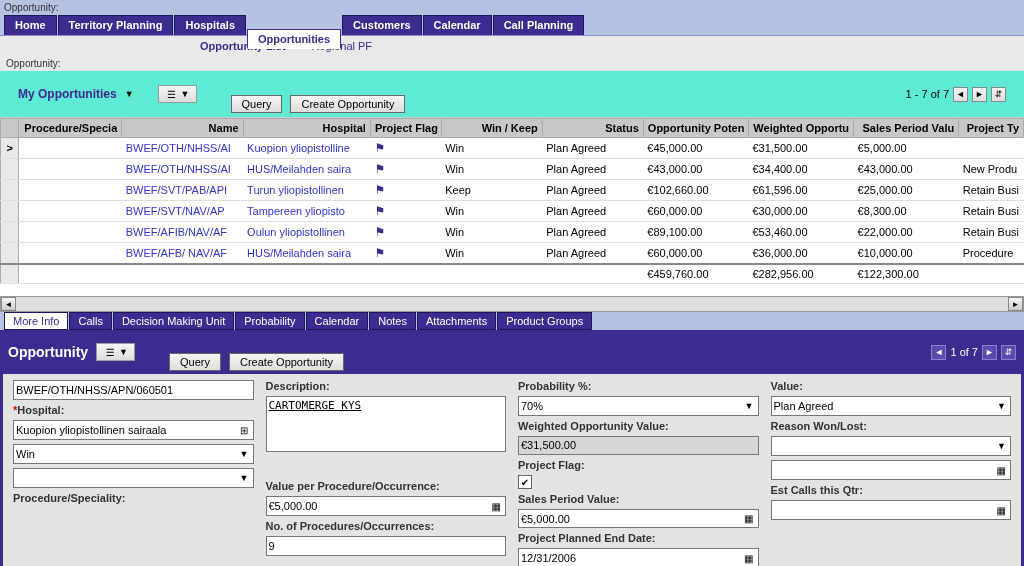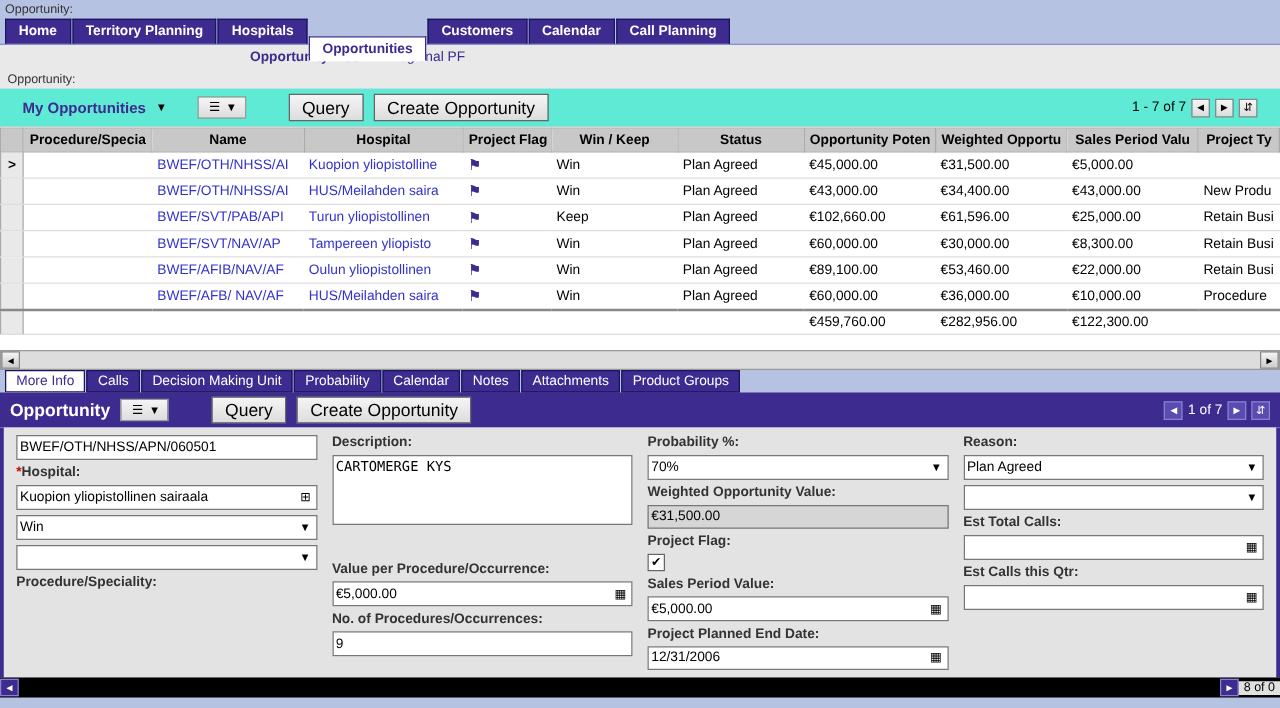--- a/index.html
+++ b/index.html
@@ -8,26 +8,26 @@
   .tabs { display: flex; border-bottom: 1px solid #8a8fcc; background: #b6c2e2; padding: 0 4px; }
   .tab { background: #3d2b8f; color: #fff; font-weight: bold; padding: 3px 10px; border: 1px solid #1a1560; border-bottom: none; margin-right: 1px; cursor: pointer; font-size: 11px; }
   .tab.active { background: #fff; color: #3d2b8f; border: 1px solid #3d2b8f; border-bottom: 1px solid #fff; position: relative; top: 14px; }
   .subtabs { background: #e9e9e9; padding: 4px 200px; display: flex; gap: 26px; font-size: 11px; }
   .subtab-link { color: #3d2b8f; cursor: pointer; }
   .subtab-link.active { font-weight: bold; }
   .sect-label { background: #e9e9e9; padding: 2px 6px; font-size: 10px; color: #333; }
   .toolbar { display: flex; align-items: center; gap: 8px; padding: 4px 18px; background: #5eead4; border-bottom: 1px solid #ccc; }
   .toolbar .title { color: #3d2b8f; font-weight: bold; font-size: 12px; }
   .menu-btn { background: linear-gradient(#f5f5f5,#ddd); border: 1px solid #999; padding: 1px 6px; display: flex; align-items: center; gap: 2px; cursor: pointer; }
-  .btn { background: linear-gradient(#f5f5f5,#ddd); border: 1px solid #666; padding: 2px 10px; cursor: pointer; font-size: 14px; }
+  .btn { background: linear-gradient(#f5f5f5,#ddd); border: 1px solid #666; padding: 2px 10px; cursor: pointer; font-size: 11px; margin-top: 20px; }
   .right-tools { margin-left: auto; display: flex; align-items: center; gap: 4px; font-size: 11px; }
   .arrow-btn { background: linear-gradient(#f5f5f5,#ddd); border: 1px solid #888; width: 15px; height: 15px; font-size: 9px; display: flex; align-items: center; justify-content: center; cursor: pointer; }
   .grid-area { background: #fff; overflow: hidden; position: relative; }
   table.grid { border-collapse: collapse; width: 100%; table-layout: fixed; }
-  table.grid th { background: #c8c8c8; color: #000; font-weight: bold; text-align: center; padding: 3px 4px; border: 1px solid #aaa; font-size: 11px; white-space: nowrap; overflow: hidden; }
+  table.grid th { background: #c8c8c8; color: #000; font-weight: bold; text-align: right; padding: 3px 4px; border: 1px solid #aaa; font-size: 11px; white-space: nowrap; overflow: hidden; }
   table.grid td { padding: 3px 4px; border-bottom: 1px solid #ddd; white-space: nowrap; overflow: hidden; text-overflow: clip; }
   table.grid td.link { color: #3333cc; cursor: pointer; }
   .flag-icon { color: #3d2b8f; font-size: 12px; }
   .sel-col { width: 16px; background: #e9e9e9; border: 1px solid #aaa; }
   .row-sel { background: #e9e9e9; border: 1px solid #aaa; text-align:center; font-weight:bold; }
   .scroll-h { background: #ddd; border: 1px solid #999; height: 16px; display: flex; align-items: center; }
   .scroll-btn { width: 15px; height: 14px; background: linear-gradient(#f5f5f5,#ccc); border: 1px solid #888; font-size: 8px; display:flex;align-items:center;justify-content:center; }
   .scroll-track { flex: 1; background: #ddd; }
   .subtabs2 { display: flex; background: #b6c2e2; padding: 0 4px; }
   .subtab2 { background: #3d2b8f; color: #fff; padding: 2px 8px; border: 1px solid #1a1560; margin-right: 1px; cursor: pointer; font-size: 11px; }
@@ -39,21 +39,21 @@
   .detail-header .btn { color: #000; }
   .detail-body { background: #e3e3e3; padding: 6px 10px; display: flex; gap: 12px; height: 200px; overflow: hidden; border-left:3px solid #3d2b8f; border-right:3px solid #3d2b8f; }
   .col { flex: 1; display: flex; flex-direction: column; gap: 4px; }
   .field-label { font-weight: bold; color: #333; font-size: 11px; }
   .req::before { content:"*"; color:#c00; }
   .field-input { display: flex; align-items: center; background: #fff; border: 1px solid #777; padding: 1px 2px; height: 20px; }
   .field-input input { border: none; outline: none; flex: 1; font-size: 11px; background: transparent; }
   .field-input.readonly { background: #d6d6d6; }
   .pick { font-size: 10px; padding: 0 2px; cursor: pointer; }
   .mini-icon { width: 14px; height: 14px; font-size: 10px; display:inline-flex;align-items:center;justify-content:center;}
-  textarea.desc { width: 100%; height: 56px; border: 1px solid #777; resize: none; font-size: 11px; padding: 2px; }
+  textarea.desc { width: 100%; height: 56px; border: 1px solid #777; resize: none; font-size: 11px; padding: 2px; text-decoration: underline; }
   .checkbox { width: 14px; height: 14px; border: 1px solid #666; background: #fff; display:flex;align-items:center;justify-content:center;font-size:10px; }
   .status-line { background: #000; color: #fff; display: flex; align-items: center; height: 16px; }
   .status-btn { background: #3d2b8f; color:#fff; width: 15px; height: 14px; border: 1px solid #8a80d0; font-size: 8px; display:flex;align-items:center;justify-content:center; }
   .status-right { margin-left:auto; color:#000; background:#e0e0e0; padding: 0 4px; font-size:10px; }
   .chev { font-size: 9px; }
 </style>
 </head>
 <body>
 
 <div class="topbar">
@@ -306,30 +306,30 @@
         <input value="€5,000.00" style="">
         <span class="pick">▦</span>
       </div>
     <div class="field-label">Project Planned End Date:</div>
     <div class="field-input">
         <input value="12/31/2006" style="">
         <span class="pick">▦</span>
       </div>
   </div>
   <div class="col">
-    <div class="field-label">Reason:</div>
+    <div class="field-label">Value:</div>
     <div class="field-input">
         <input value="Plan Agreed" style="">
         <span class="pick chev">▼</span>
       </div>
+    <div class="field-label">Reason Won/Lost:</div>
     <div class="field-input">
         <input value="" style="">
         <span class="pick chev">▼</span>
       </div>
-    <div class="field-label">Est Total Calls:</div>
     <div class="field-input">
         <input value="" style="">
         <span class="pick">▦</span>
       </div>
     <div class="field-label">Est Calls this Qtr:</div>
     <div class="field-input">
         <input value="" style="">
         <span class="pick">▦</span>
       </div>
   </div>

